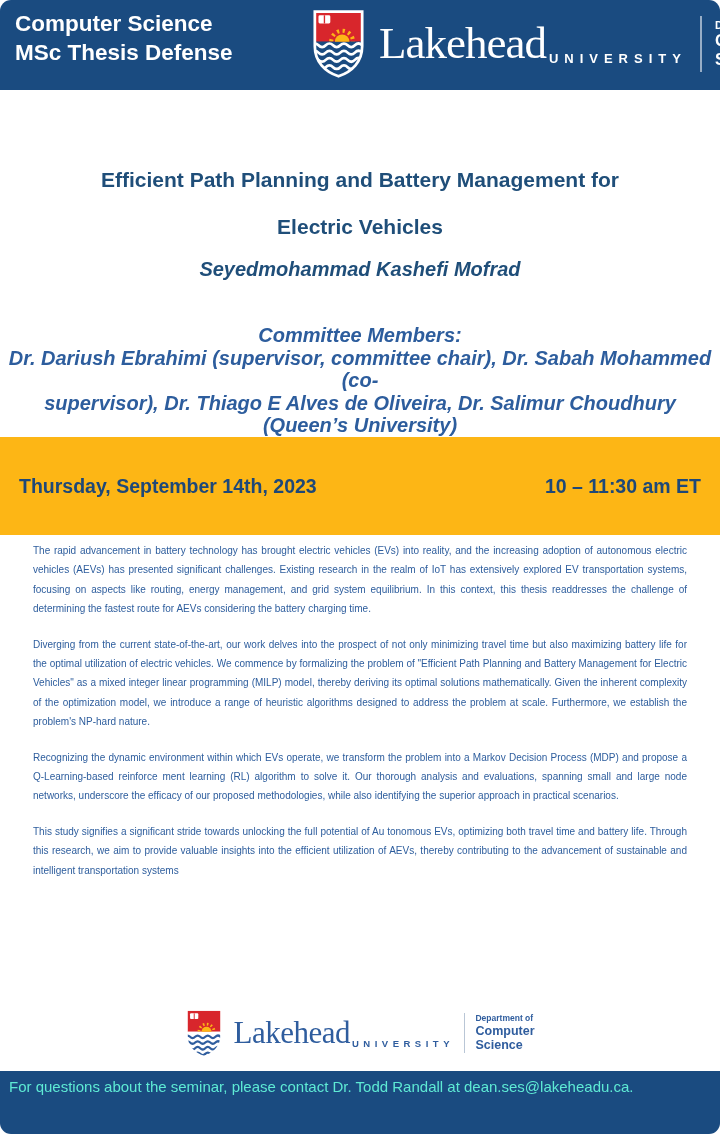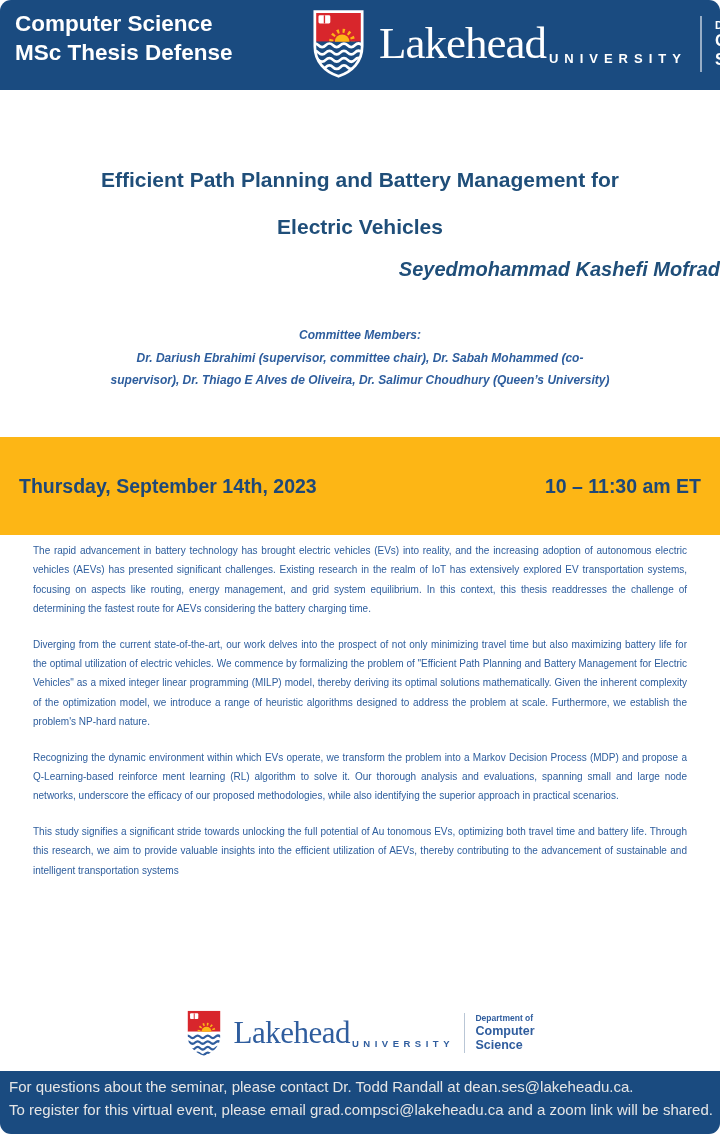--- a/index.html
+++ b/index.html
@@ -18,24 +18,24 @@
   .logo-word{font-family:"Liberation Serif",serif;font-size:45px;line-height:1.02;color:#ffffff;letter-spacing:-1px;}
   .logo-univ{font-size:13px;font-weight:bold;letter-spacing:6px;color:#ffffff;margin-top:-2px;text-indent:3px;}
   .logo-divider{width:2px;height:56px;background:rgba(255,255,255,.55);}
   .logo-dept{color:#ffffff;line-height:1.12;}
   .logo-dept .small{font-size:11px;font-weight:bold;}
   .logo-dept .big{font-size:16.5px;font-weight:bold;}
 
   
   .main-title{position:absolute;top:156px;left:0;width:720px;text-align:center;
     color:#1F4E79;font-size:21px;font-weight:bold;line-height:47px;}
-  .author{position:absolute;top:258px;left:0;width:720px;text-align:right;
+  .author{position:absolute;top:258px;left:0;width:720px;text-align:center;
     color:#1F4E79;font-size:20px;font-weight:bold;font-style:italic;}
   .committee{position:absolute;top:324px;left:0;width:720px;text-align:center;
-    color:#2D5D9D;font-size:12px;font-style:italic;font-weight:600;line-height:22.5px;}
+    color:#2D5D9D;font-size:20px;font-style:italic;font-weight:600;line-height:22.5px;}
 
   
   .schedule{position:absolute;top:437px;left:0;width:720px;height:98px;background:#FDB615;
     display:flex;align-items:center;justify-content:space-between;
     padding:0 19px;box-sizing:border-box;
     color:#1E4878;font-weight:bold;font-size:19.5px;}
 
   
   .abstract{position:absolute;top:541px;left:33px;width:654px;
     color:#2D5D9D;font-size:10px;line-height:19.4px;text-align:justify;}
@@ -46,21 +46,21 @@
   .bottom-logo .inner{display:flex;align-items:center;gap:10px;}
   .bl-word{font-family:"Liberation Serif",serif;font-size:31px;line-height:1.02;color:#2F5D9E;letter-spacing:-0.5px;}
   .bl-univ{font-size:9.5px;font-weight:bold;letter-spacing:4.5px;color:#2F5D9E;margin-top:-1px;text-indent:2px;}
   .bl-divider{width:1.5px;height:40px;background:#b9c6d6;}
   .bl-dept{color:#2F5D9E;line-height:1.12;}
   .bl-dept .small{font-size:8.5px;font-weight:bold;}
   .bl-dept .big{font-size:12.5px;font-weight:bold;}
 
   
   .footer{position:absolute;top:1071px;left:0;width:720px;height:63px;background:#1A4B80;
-    color:#e5e5e5;font-size:15px;line-height:22.5px;
+    color:#5eead4;font-size:15px;line-height:22.5px;
     padding:5px 0 0 9px;box-sizing:border-box;}
 </style>
 </head>
 <body>
 
 <div class="page">
 
   <div class="top-header">
     <div class="header-title">
       <div>Computer Science</div>
@@ -173,16 +173,15 @@
       <div class="bl-dept">
         <div class="small">Department of</div>
         <div class="big">Computer</div>
         <div class="big">Science</div>
       </div>
     </div>
   </div>
 
   <div class="footer">
     <div>For questions about the seminar, please contact Dr. Todd Randall at dean.ses@lakeheadu.ca.</div>
-    <div>To register for this virtual event, please email grad.compsci@lakeheadu.ca and a zoom link will be shared.</div>
   </div>
 
 </div>
 
 </body></html>

